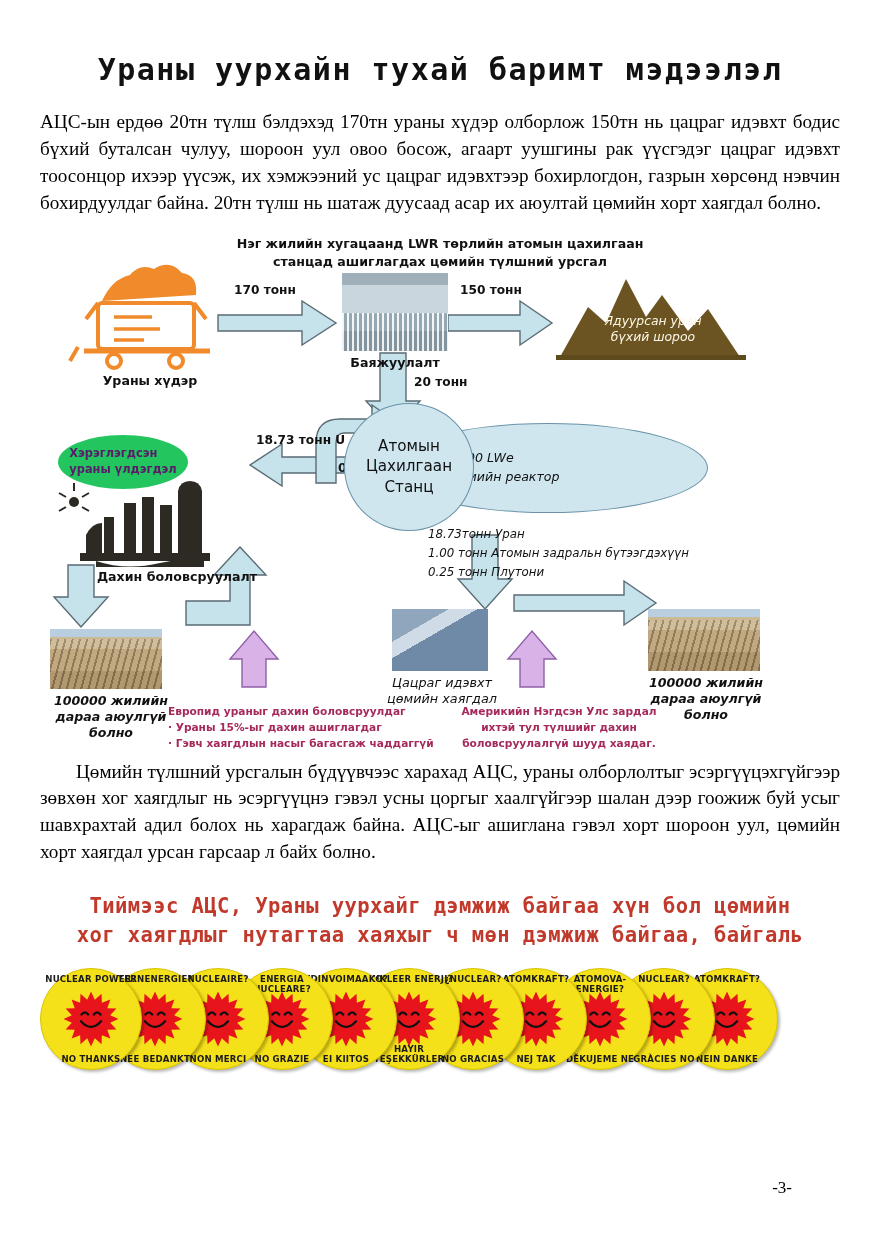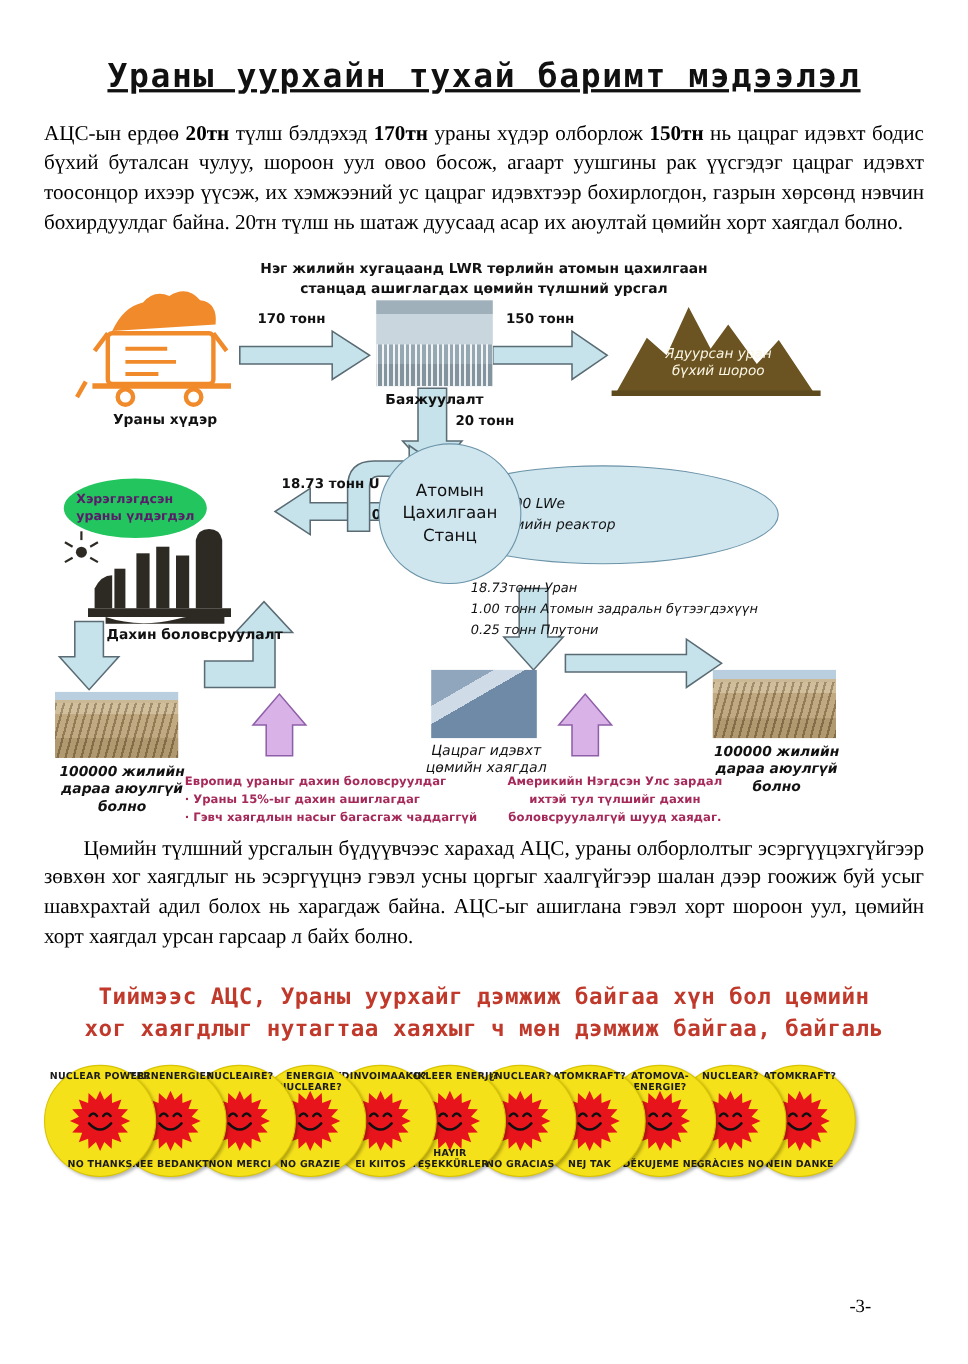--- a/index.html
+++ b/index.html
@@ -27,34 +27,33 @@
   .doc-title {
     margin: 0;
     padding-top: 52px;
     text-align: center;
     font-family: "DejaVu Sans Mono", "Liberation Mono", monospace;
     font-weight: 700;
     font-size: 30px;
     letter-spacing: 1.5px;
     color: #111111;
     white-space: nowrap;
-    text-decoration: underline;
   }
 
   
   .para {
     margin: 0;
     font-family: "Liberation Serif", "DejaVu Serif", serif;
     font-size: 19.2px;
     line-height: 1.40;
     text-align: justify;
     color: #000;
   }
   #intro-paragraph { margin-top: 22px; }
-  #intro-paragraph b { font-weight: 700; }
+  #intro-paragraph b { font-weight: 400; }
   #analysis-paragraph { margin-top: 14px; text-indent: 36px; }
 
   
   .slogan {
     margin: 26px 0 0 0;
     text-align: center;
     font-family: "DejaVu Sans Mono", "Liberation Mono", monospace;
     font-weight: 700;
     font-size: 20.5px;
     line-height: 1.42;

